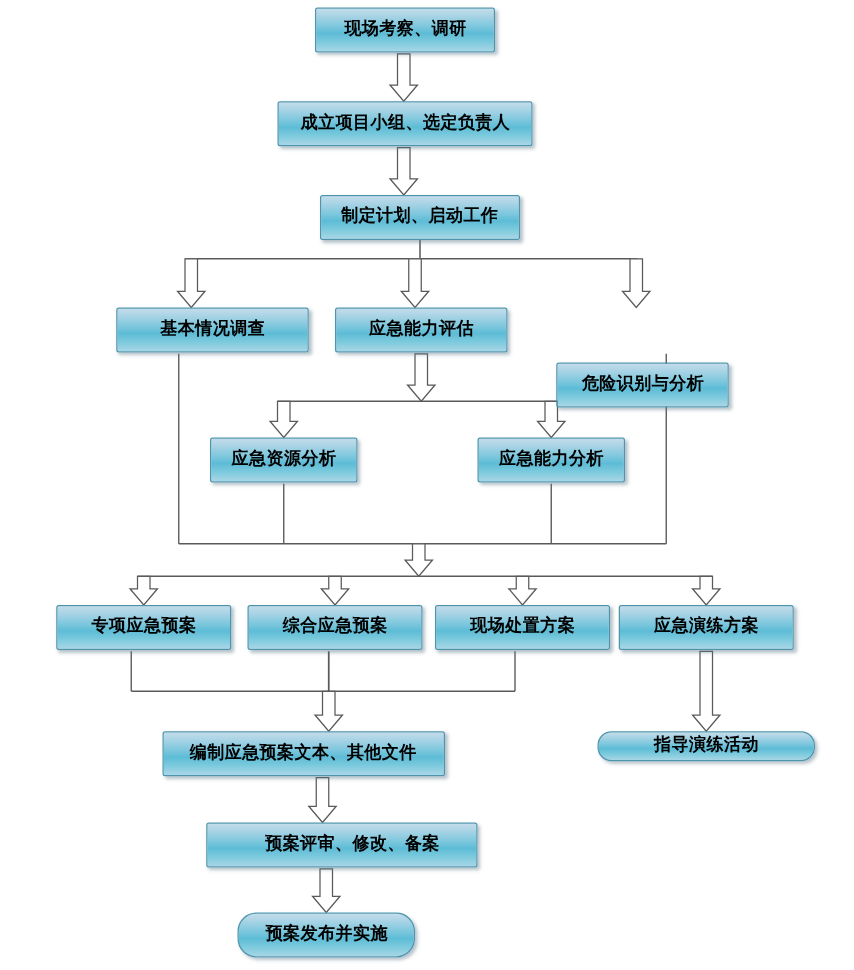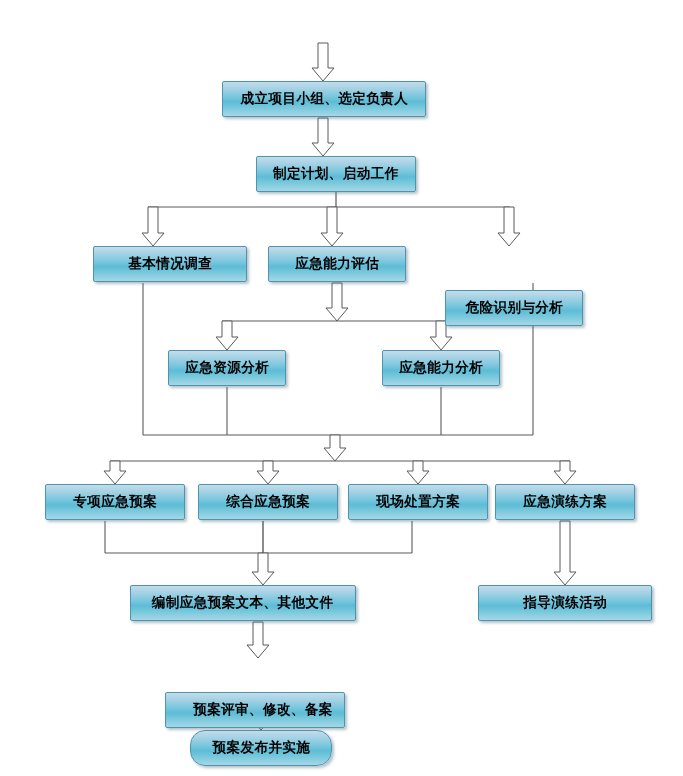--- a/index.html
+++ b/index.html
@@ -105,20 +105,23 @@
     <path d="M 263,521 L 263,565" fill="none" stroke="#5a5a5a" stroke-width="1.4"></path>
     <polygon points="258,553 268,553 268,572 274,572 263,585 252,572 258,572" fill="#ffffff" stroke="#5a5a5a" stroke-width="1"></polygon>
 
     <polygon points="560,521 570,521 570,572 576,572 565,585 554,572 560,572" fill="#ffffff" stroke="#5a5a5a" stroke-width="1"></polygon>
 
     <polygon points="253,622 263,622 263,645 269,645 258,658 247,645 253,645" fill="#ffffff" stroke="#5a5a5a" stroke-width="1"></polygon>
 
     <polygon points="256,695 266,695 266,717 272,717 261,730 250,717 256,717" fill="#ffffff" stroke="#5a5a5a" stroke-width="1"></polygon>
   </svg>
 
+  <div class="node" style="left: 252px; top: 6px; width: 144px; height: 36px;">
+    <span>现场考察、调研</span>
+  </div>
   <div class="node" style="left: 222px; top: 81px; width: 204px; height: 36px;">
     <span>成立项目小组、选定负责人</span>
   </div>
   <div class="node" style="left: 256px; top: 156px; width: 160px; height: 36px;">
     <span>制定计划、启动工作</span>
   </div>
   <div class="node" style="left: 93px; top: 246px; width: 154px; height: 36px;">
     <span>基本情况调查</span>
   </div>
   <div class="node" style="left: 268px; top: 246px; width: 138px; height: 36px;">
@@ -141,23 +144,23 @@
   </div>
   <div class="node" style="left: 348px; top: 484px; width: 140px; height: 36px;">
     <span>现场处置方案</span>
   </div>
   <div class="node" style="left: 495px; top: 484px; width: 140px; height: 36px;">
     <span>应急演练方案</span>
   </div>
   <div class="node" style="left: 130px; top: 585px; width: 226px; height: 36px;">
     <span>编制应急预案文本、其他文件</span>
   </div>
-  <div class="node" style="left: 478px; top: 585px; width: 174px; height: 36px;">
+  <div class="node" style="left: 478px; top: 585px; width: 174px; height: 24px; border-radius: 11px;">
     <span>指导演练活动</span>
   </div>
-  <div class="node" style="left: 165px; top: 692px; width: 180px; height: 36px; padding-left: 16px;">
+  <div class="node" style="left: 165px; top: 658px; width: 217px; height: 36px; padding-left: 16px;">
     <span>预案评审、修改、备案</span>
   </div>
   <div class="node" style="left: 190px; top: 730px; width: 142px; height: 36px; border-radius: 15px;">
     <span>预案发布并实施</span>
   </div>
 
 </div>
 
 </body></html>

